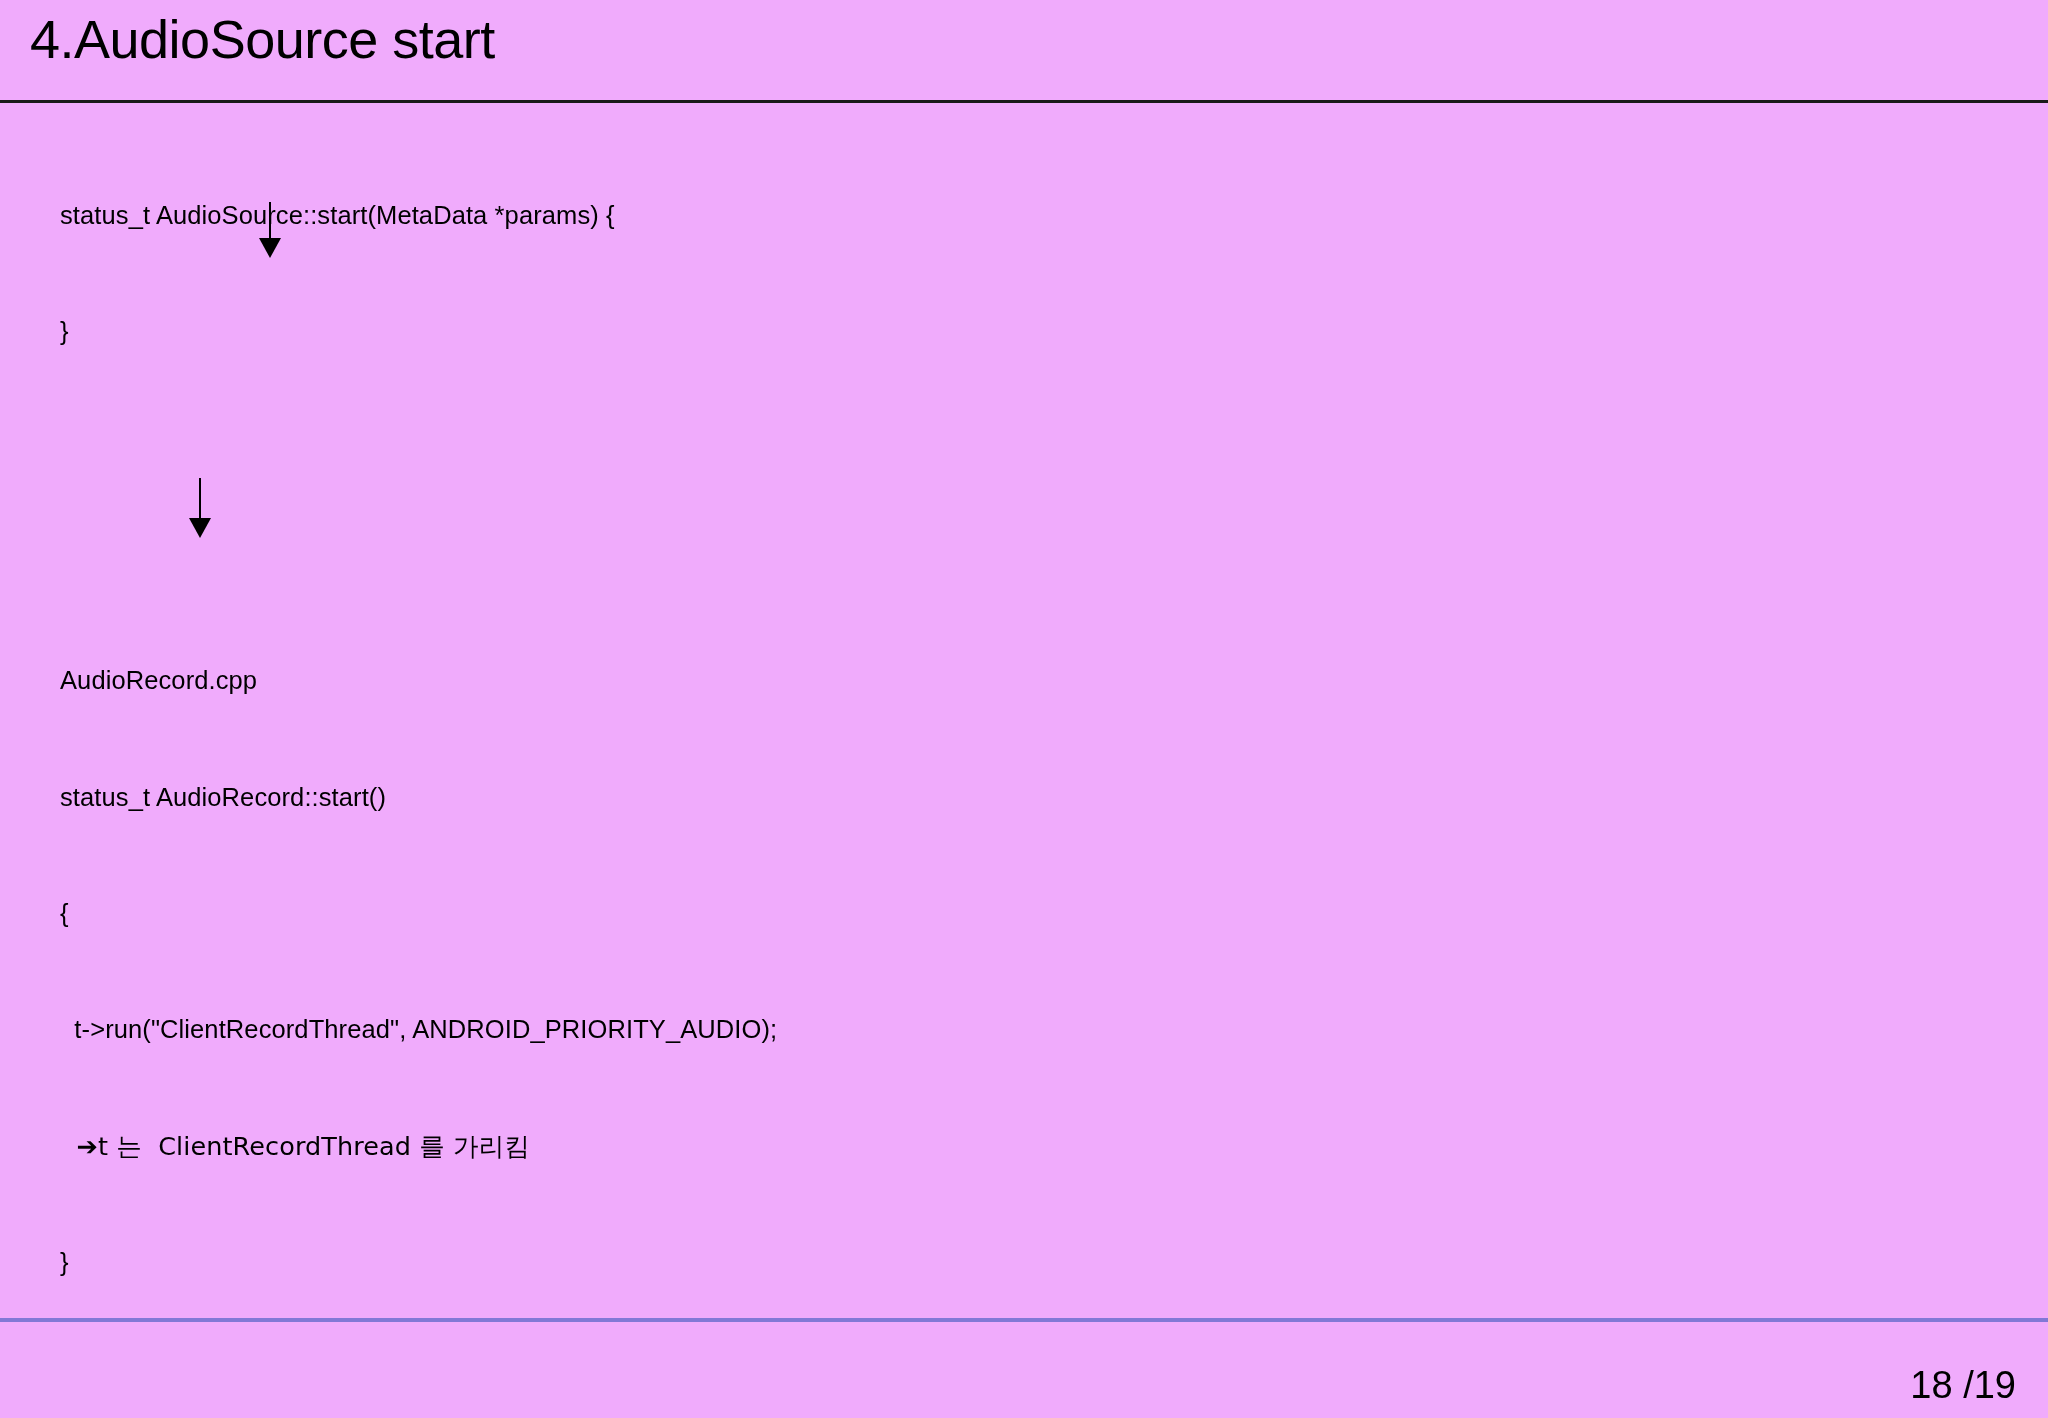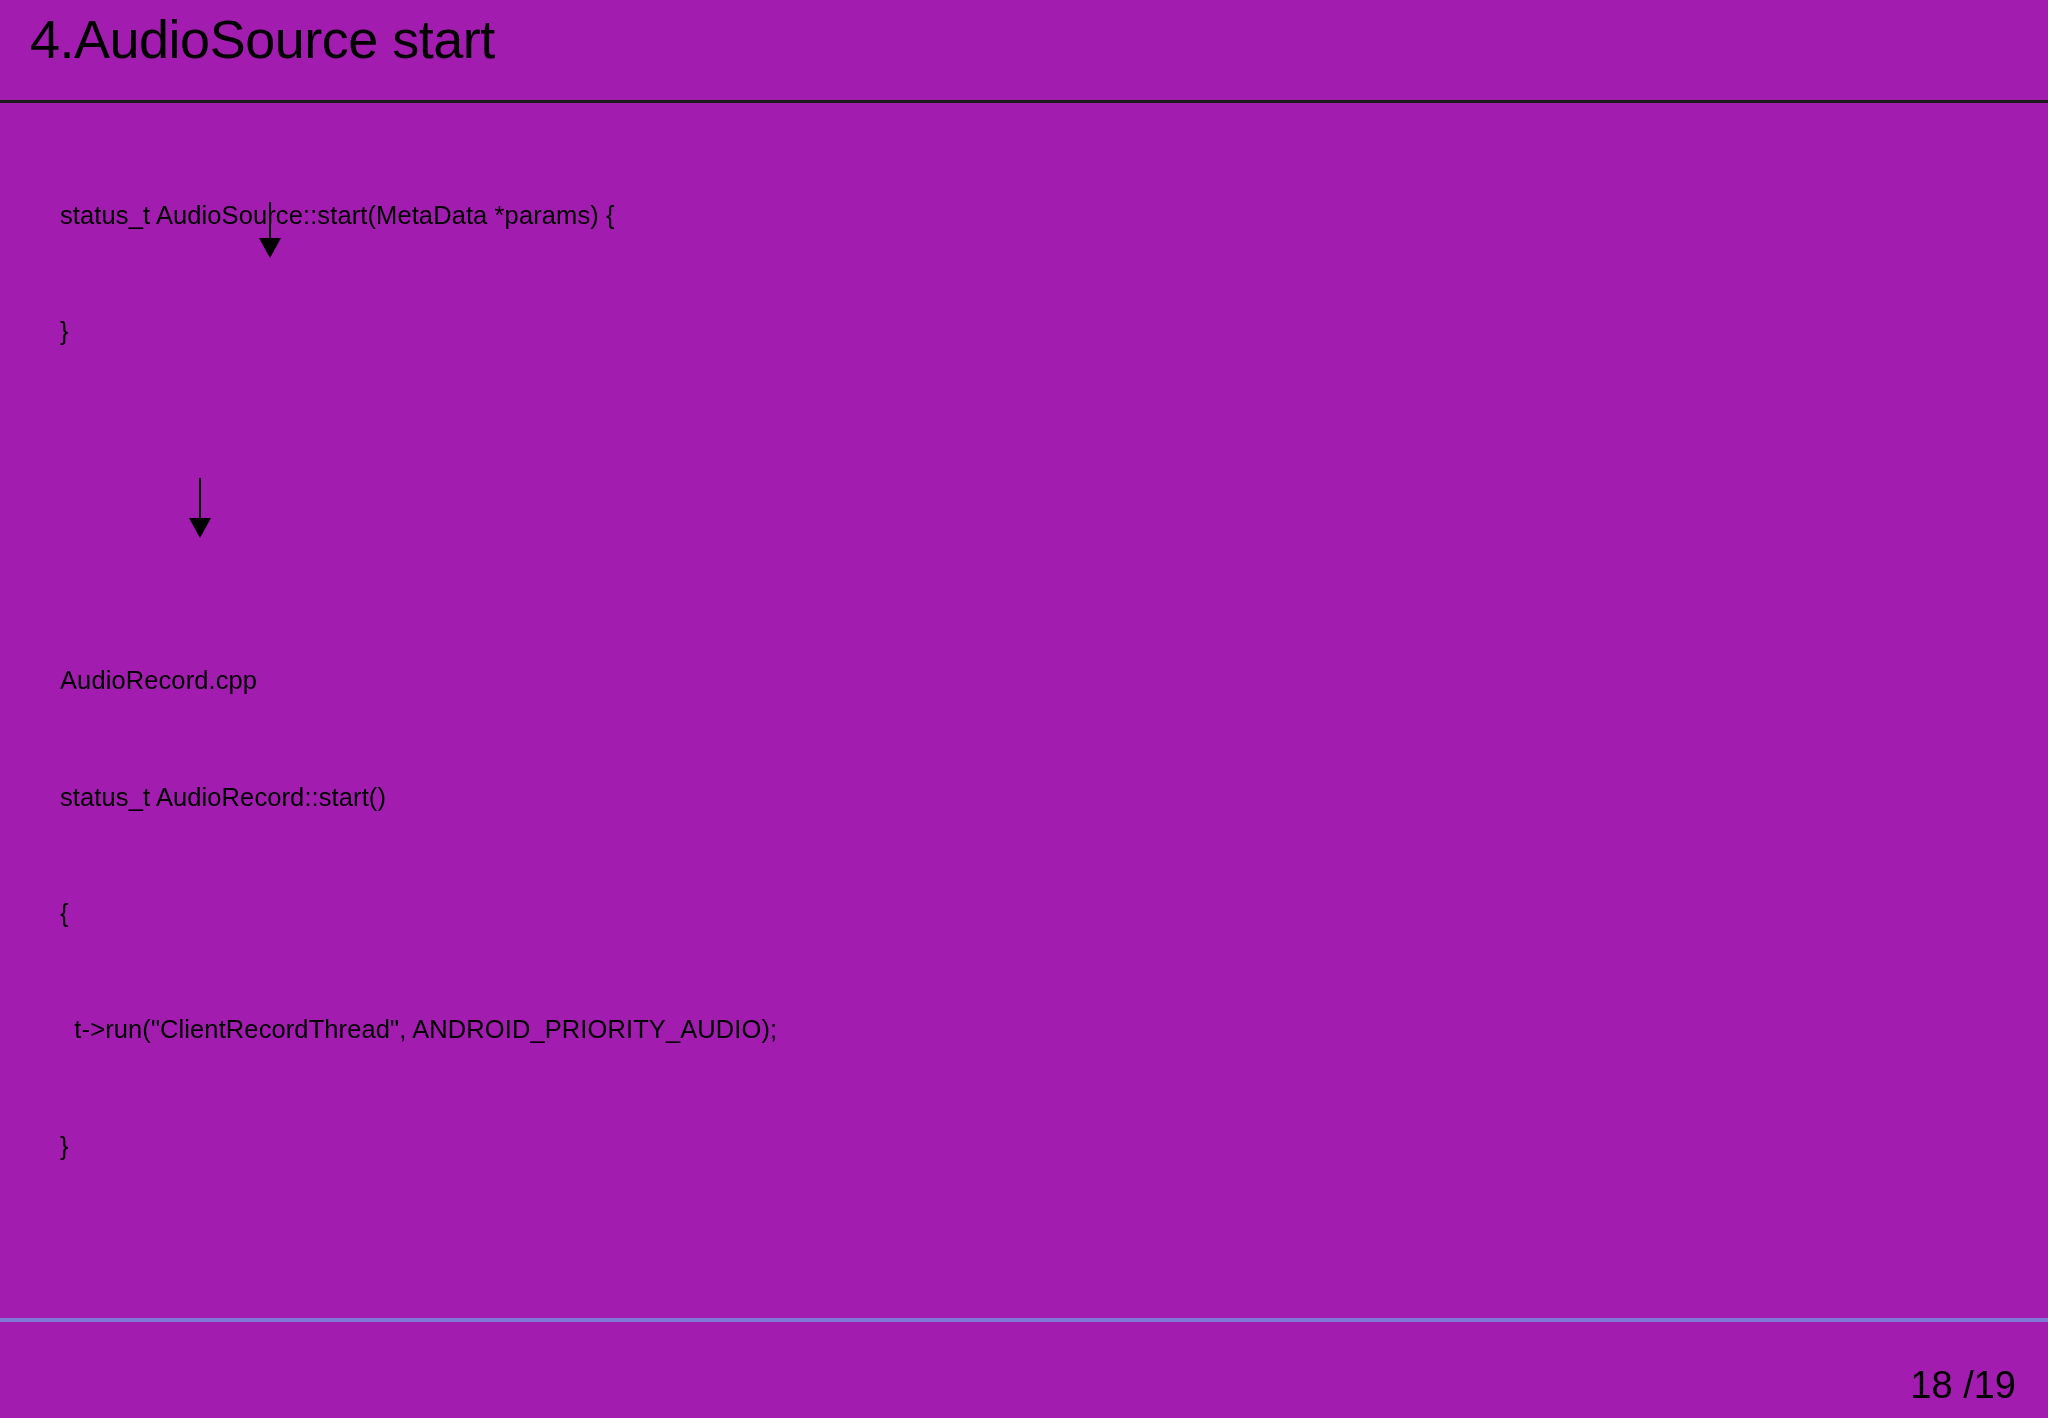--- a/index.html
+++ b/index.html
@@ -104,35 +104,36 @@
     font-size: 38px;
     line-height: 1.1;
     color: #000000;
     white-space: pre;
     margin-top: 25px;
   }
 </style>
 </head>
 <body>
 
-<div id="slide" style="background: #a21caf;">
+<div id="slide" style="background: #f0abfc;">
 
   <div id="slide-title">4.AudioSource start</div>
 
   <div id="title-rule" style="background: rgb(26, 26, 26);"></div>
 
   <div id="code-body">
     <div class="line">status_t AudioSource::start(MetaData *params) {</div>
     <div class="line">}</div>
     <div class="line blank">&nbsp;</div>
     <div class="line blank">&nbsp;</div>
     <div class="line">AudioRecord.cpp</div>
     <div class="line">status_t AudioRecord::start()</div>
     <div class="line">{</div>
     <div class="line">  t-&gt;run("ClientRecordThread", ANDROID_PRIORITY_AUDIO);</div>
+    <div class="line kr">  ➔t 는  ClientRecordThread 를 가리킴</div>
     <div class="line">}</div>
     
     
     
     
     
     
     
     
     

